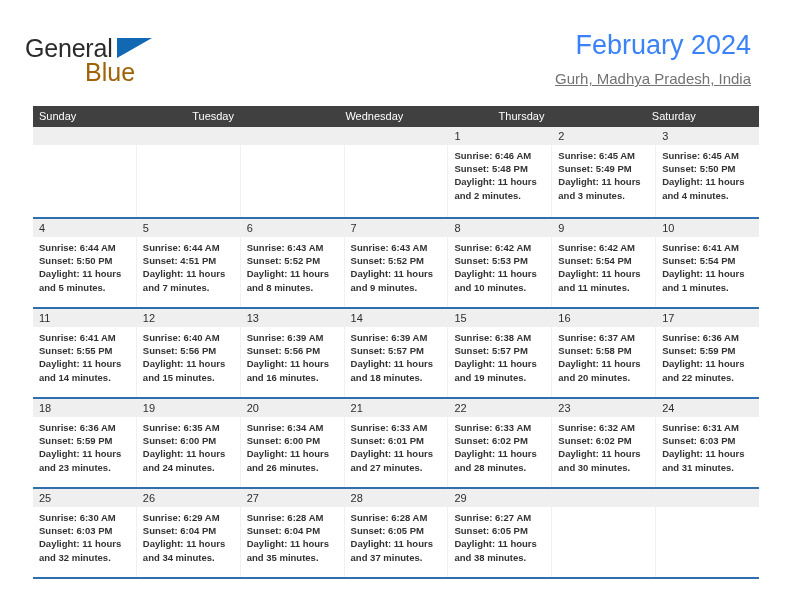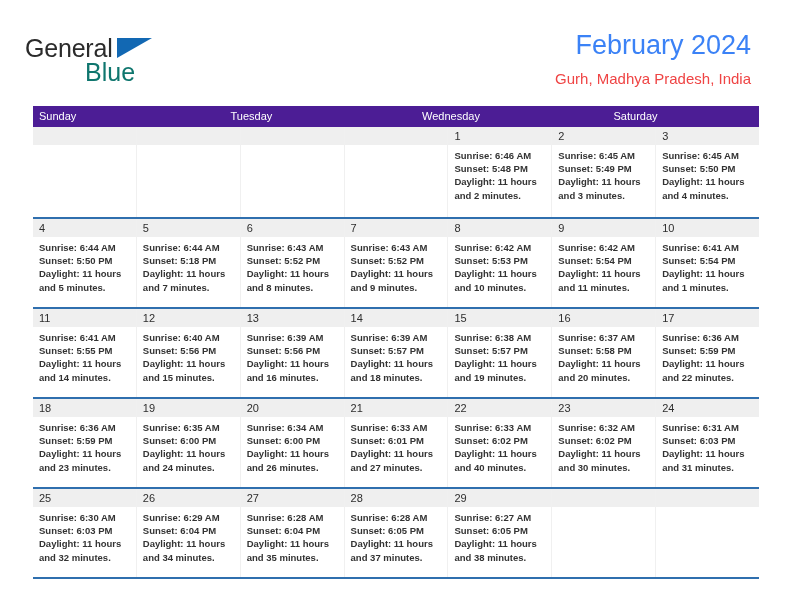--- a/index.html
+++ b/index.html
@@ -49,56 +49,57 @@
     height: 0;
     border-top: 20px solid #1268b3;
     border-right: 35px solid transparent;
   }
   .brand-blue {
     position: absolute;
     left: 60px;
     top: 24px;
     font-size: 25px;
     line-height: 28px;
-    color: #0f766e;
+    color: #a16207;
     font-family: "Liberation Sans", sans-serif;
   }
 
   .title-block {
     position: absolute;
     right: 0;
     top: 0;
     text-align: right;
   }
   .cal-title {
     font-size: 27px;
     line-height: 34px;
     color: #3b82f6;
     font-weight: normal;
     margin: 0;
     white-space: nowrap;
   }
   .cal-subtitle {
     font-size: 15px;
     line-height: 22px;
-    color: #ef4444;
+    color: #737373;
     margin: 6px 0 0 0;
     white-space: nowrap;
+    text-decoration: underline;
   }
 
   
   .calendar {
     position: absolute;
     left: 33px;
     top: 106px;
     width: 726px;
   }
   .weekday-header {
     display: flex;
-    background: #4c1d95;
+    background: #404040;
     height: 21px;
     gap: 40px;
   }
   .weekday-cell {
     flex: 1 1 0;
     color: #ffffff;
     font-size: 11px;
     line-height: 21px;
     padding-left: 6px;
     white-space: nowrap;
@@ -162,20 +163,21 @@
     <h1 class="cal-title">February 2024</h1>
     <p class="cal-subtitle">Gurh, Madhya Pradesh, India</p>
   </div>
 </div>
 
 <div class="calendar">
   <div class="weekday-header" id="weekday-header">
       <div class="weekday-cell">Sunday</div>
       <div class="weekday-cell">Tuesday</div>
       <div class="weekday-cell">Wednesday</div>
+      <div class="weekday-cell">Thursday</div>
       <div class="weekday-cell">Saturday</div>
     </div>
   <div id="calendar-body">
       <div class="week-row first-week">
         <div class="day-cell empty">
           <div class="day-number-band"></div>
           <div class="day-body"></div>
         </div>
         <div class="day-cell empty">
           <div class="day-number-band"></div>
@@ -224,21 +226,21 @@
             <div class="day-line">Sunrise: 6:44 AM</div>
             <div class="day-line">Sunset: 5:50 PM</div>
             <div class="day-line">Daylight: 11 hours</div>
             <div class="day-line">and 5 minutes.</div>
           </div>
         </div>
         <div class="day-cell">
           <div class="day-number-band">5</div>
           <div class="day-body">
             <div class="day-line">Sunrise: 6:44 AM</div>
-            <div class="day-line">Sunset: 5:18 PM</div>
+            <div class="day-line">Sunset: 4:51 PM</div>
             <div class="day-line">Daylight: 11 hours</div>
             <div class="day-line">and 7 minutes.</div>
           </div>
         </div>
         <div class="day-cell">
           <div class="day-number-band">6</div>
           <div class="day-body">
             <div class="day-line">Sunrise: 6:43 AM</div>
             <div class="day-line">Sunset: 5:52 PM</div>
             <div class="day-line">Daylight: 11 hours</div>
@@ -383,21 +385,21 @@
             <div class="day-line">Daylight: 11 hours</div>
             <div class="day-line">and 27 minutes.</div>
           </div>
         </div>
         <div class="day-cell">
           <div class="day-number-band">22</div>
           <div class="day-body">
             <div class="day-line">Sunrise: 6:33 AM</div>
             <div class="day-line">Sunset: 6:02 PM</div>
             <div class="day-line">Daylight: 11 hours</div>
-            <div class="day-line">and 40 minutes.</div>
+            <div class="day-line">and 28 minutes.</div>
           </div>
         </div>
         <div class="day-cell">
           <div class="day-number-band">23</div>
           <div class="day-body">
             <div class="day-line">Sunrise: 6:32 AM</div>
             <div class="day-line">Sunset: 6:02 PM</div>
             <div class="day-line">Daylight: 11 hours</div>
             <div class="day-line">and 30 minutes.</div>
           </div>

